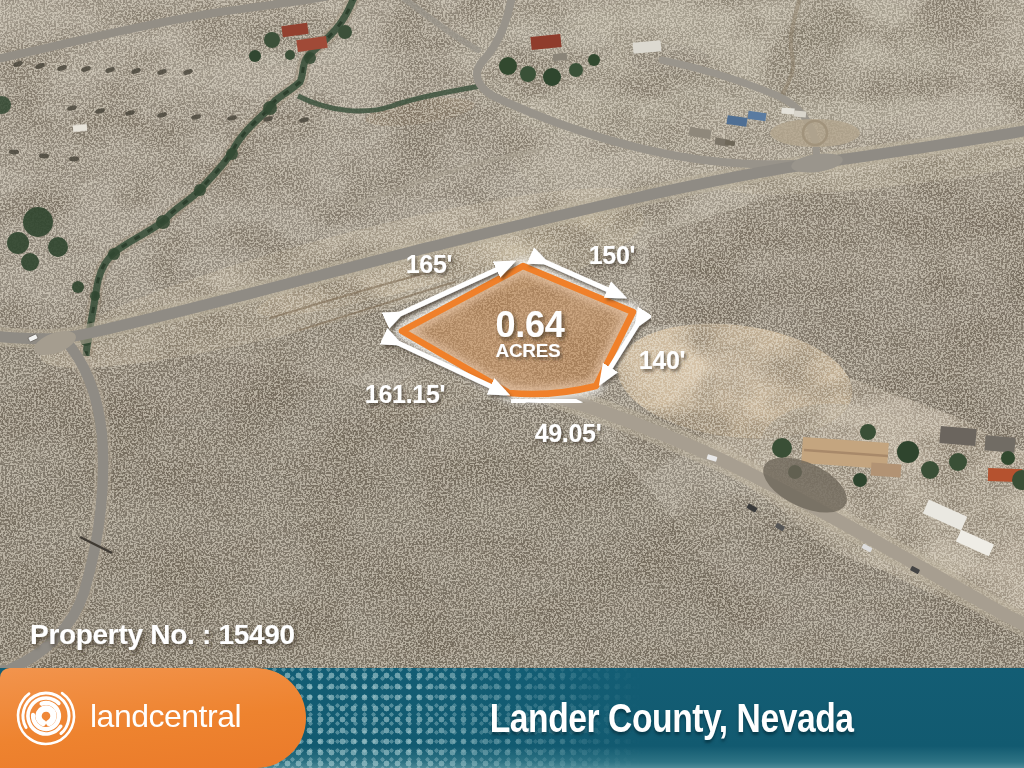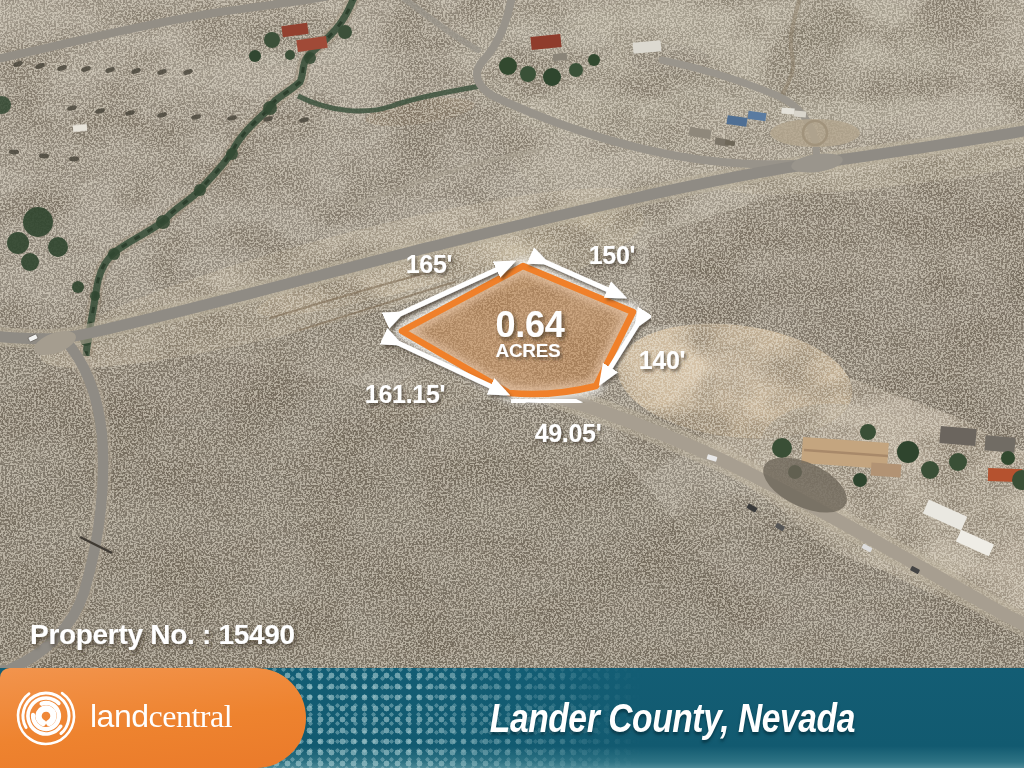--- a/index.html
+++ b/index.html
@@ -14,32 +14,32 @@
           background:linear-gradient(180deg,#135d74 0%,#125a70 78%,#2e7384 94%,#4f8b99 100%);}
   .footer-dots{position:absolute;left:238px;top:0;width:430px;height:100%;z-index:1;
      background-image:
        radial-gradient(rgba(173,208,212,0.60) 2.7px, transparent 3.2px),
        radial-gradient(rgba(160,198,204,0.45) 1.9px, transparent 2.3px);
      background-size:11px 11px, 9px 9px;
      background-position:0 2px, 5px 6px;
      -webkit-mask-image:linear-gradient(90deg,#000 0%,#000 40%,transparent 94%);
      mask-image:linear-gradient(90deg,#000 0%,#000 40%,transparent 94%);}
   .footer-location{position:absolute;left:306px;right:0;top:0;height:100%;z-index:2;
-     display:flex;align-items:center;justify-content:center;padding-left:14px;font-style:italic;}
+     display:flex;align-items:center;justify-content:center;padding-left:14px;}
   .footer-location span{display:inline-block;transform:scaleX(0.84);
      font-size:40px;font-weight:700;color:#ffffff;letter-spacing:-0.5px;
      text-shadow:0 3px 3px rgba(0,34,46,0.55);white-space:nowrap;}
   .brand-panel{position:absolute;left:0;top:0;width:306px;height:100px;z-index:3;
      background:linear-gradient(173deg,#f2944d 0%,#ee832f 55%,#ea7a2a 100%);
      border-radius:10px 52px 52px 0;}
   .brand-logo{position:absolute;left:14px;top:16px;width:64px;height:64px;}
   .brand-name{position:absolute;left:90px;top:50%;transform:translateY(-53%);
      font-size:32px;color:#ffffff;letter-spacing:-0.5px;white-space:nowrap;}
   .brand-name .b{font-weight:400;}
-  .brand-name .l{font-weight:400;font-family:Liberation Serif, serif;}
+  .brand-name .l{font-weight:400;}
 </style>
 </head>
 <body>
 
 <div class="stage">
 
   <svg class="map-svg" viewBox="0 0 1024 768" xmlns="http://www.w3.org/2000/svg">
     <defs>
       <linearGradient id="vert" x1="0" y1="0" x2="0" y2="1">
         <stop offset="0" stop-color="#b2aa9b" stop-opacity="0.40"></stop>

